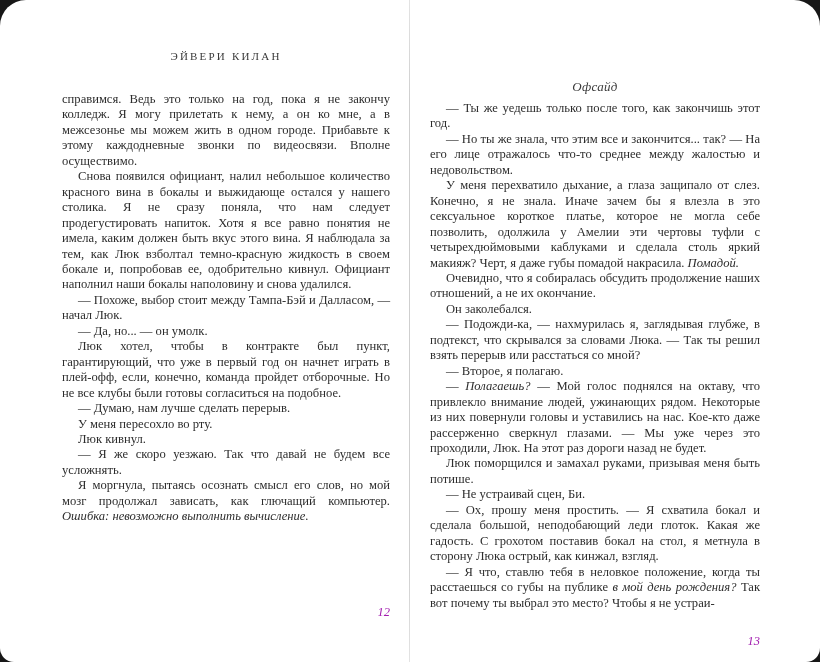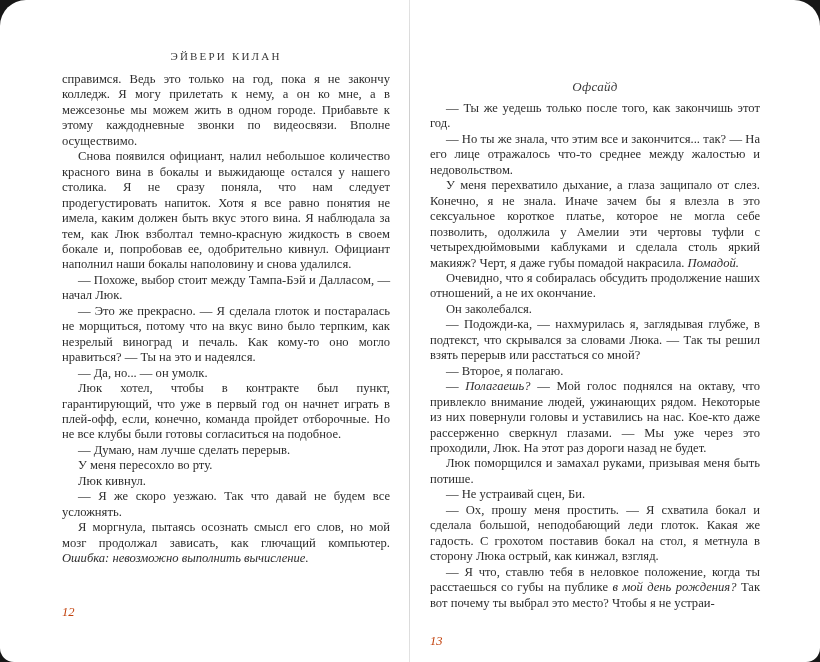--- a/index.html
+++ b/index.html
@@ -47,41 +47,40 @@
     position: absolute; top: 72px; left: 0; right: 0;
     font-size: 12.6px;
     line-height: 15.45px;
     text-align: justify;
     color: #2d2d2d;
   }
   .page-body p {
     margin: 0;
     text-indent: 16px;
   }
-  .page-body p.no-indent { text-indent: 0; }
+  .page-body p.no-indent { text-indent: 0; margin-top: 20px; }
   .page-number {
     position: absolute; bottom: 42px; left: 0; right: 0;
-    text-align: left;
+    text-align: right;
     font-style: italic;
     font-size: 12.5px;
-    color: #c2410c;
+    color: #a21caf;
   }
 </style>
 </head>
 <body>
 
 <div class="book">
 
   <div class="page left">
     <div class="running-head author">ЭЙВЕРИ КИЛАН</div>
     <div class="page-body" id="left-body">
         <p class="no-indent"><span>справимся. Ведь это только на год, пока я не закончу колледж. Я могу прилетать к нему, а он ко мне, а в межсезонье мы можем жить в одном городе. Прибавьте к этому каждодневные звонки по видеосвязи. Вполне осуществимо.</span></p>
         <p><span>Снова появился официант, налил небольшое количество красного вина в бокалы и выжидающе остался у нашего столика. Я не сразу поняла, что нам следует продегустировать напиток. Хотя я все равно понятия не имела, каким должен быть вкус этого вина. Я наблюдала за тем, как Люк взболтал темно-красную жидкость в своем бокале и, попробовав ее, одобрительно кивнул. Официант наполнил наши бокалы наполовину и снова удалился.</span></p>
         <p><span>— Похоже, выбор стоит между Тампа-Бэй и Далласом, — начал Люк.</span></p>
-        <p><span>— Это же прекрасно. — Я сделала глоток и постаралась не морщиться, потому что на вкус вино было терпким, как незрелый виноград и печаль. Как кому-то оно могло нравиться? — Ты на это и надеялся.</span></p>
         <p><span>— Да, но... — он умолк.</span></p>
         <p><span>Люк хотел, чтобы в контракте был пункт, гарантирующий, что уже в первый год он начнет играть в плей-офф, если, конечно, команда пройдет отборочные. Но не все клубы были готовы согласиться на подобное.</span></p>
         <p><span>— Думаю, нам лучше сделать перерыв.</span></p>
         <p><span>У меня пересохло во рту.</span></p>
         <p><span>Люк кивнул.</span></p>
         <p><span>— Я же скоро уезжаю. Так что давай не будем все усложнять.</span></p>
         <p><span>Я моргнула, пытаясь осознать смысл его слов, но мой мозг продолжал зависать, как глючащий компьютер. </span><i>Ошибка: невозможно выполнить вычисление.</i></p>
       </div>
     <div class="page-number">12</div>
   </div>

